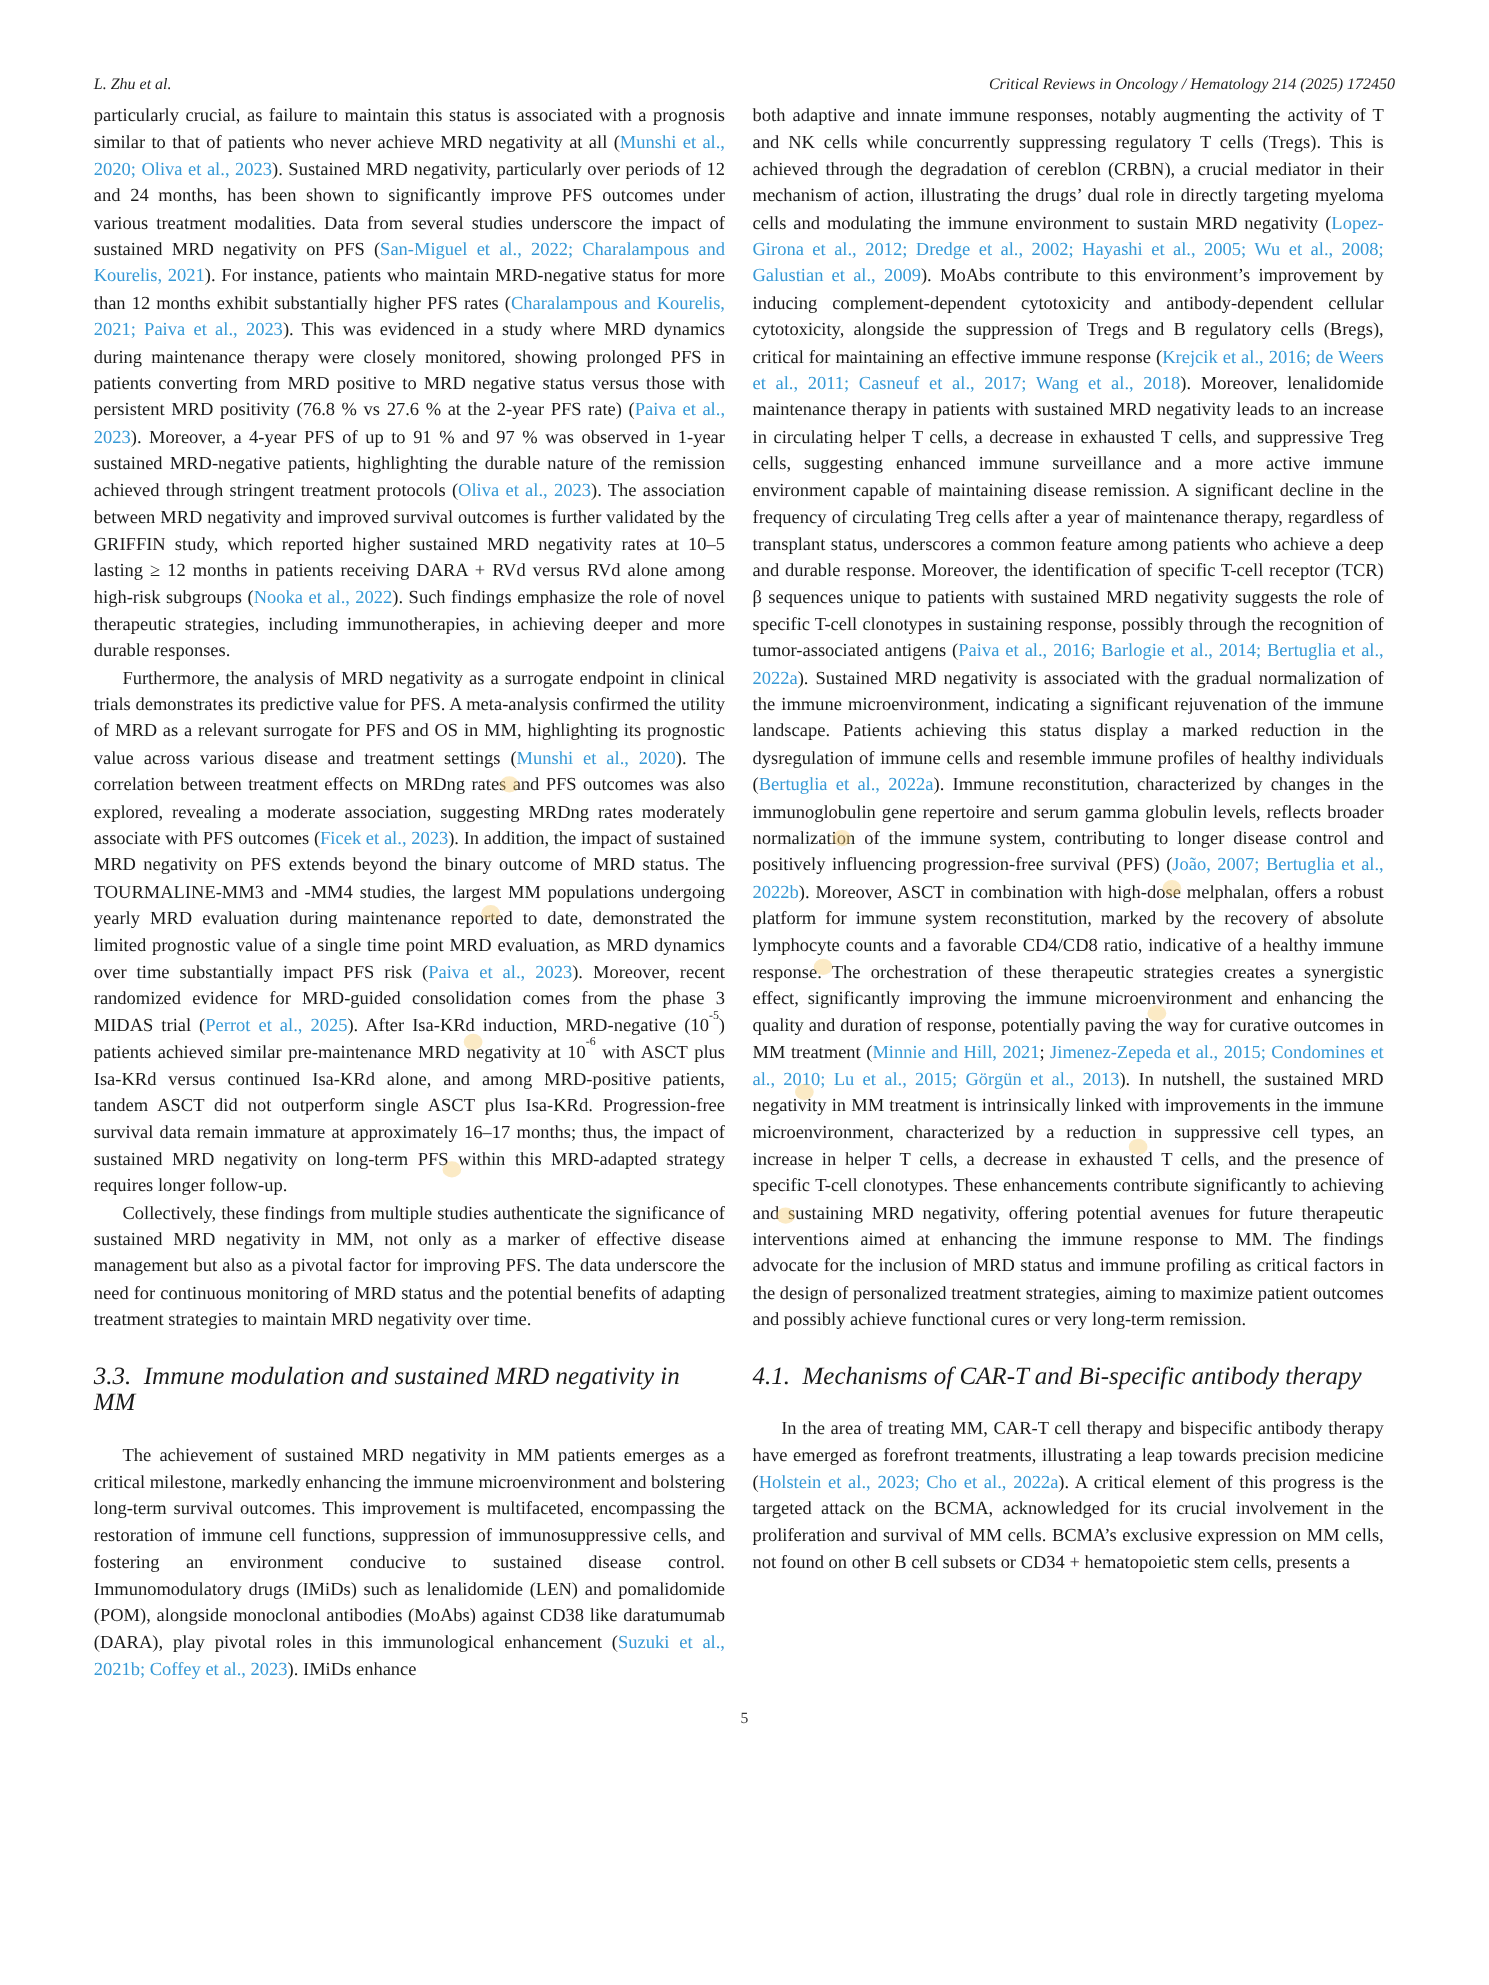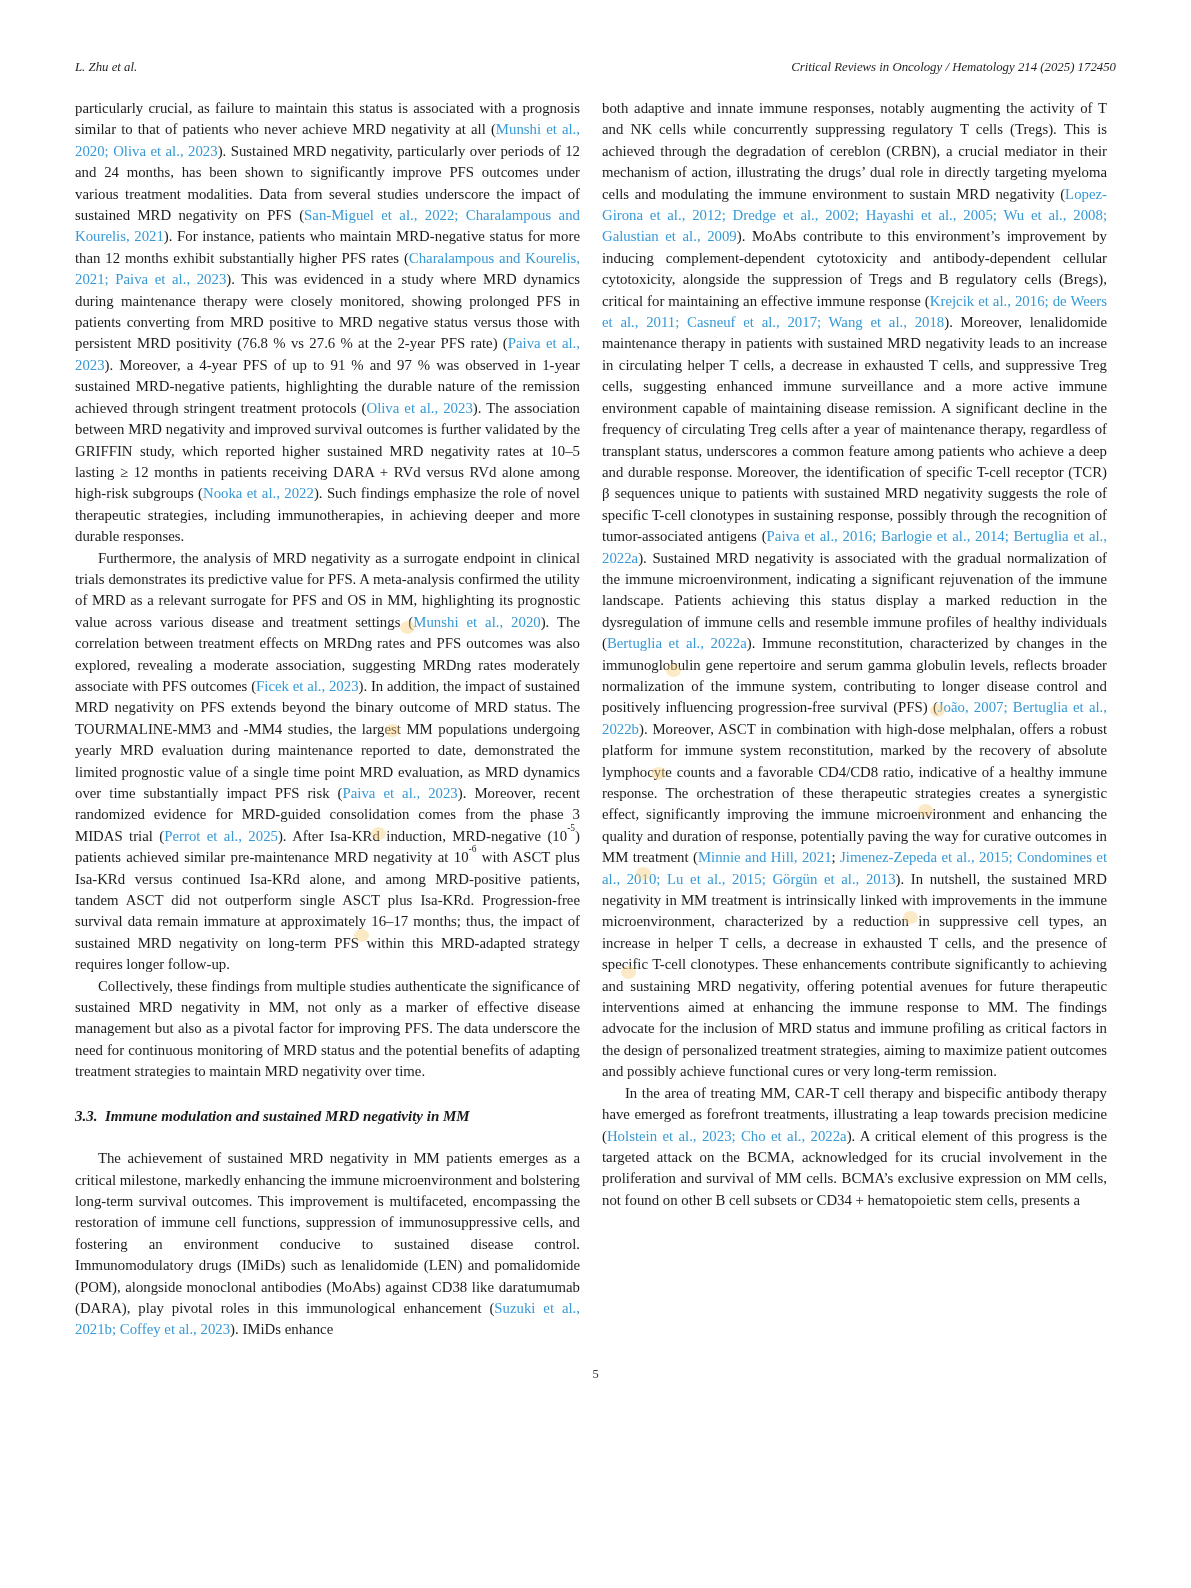--- a/index.html
+++ b/index.html
@@ -10,32 +10,32 @@
     box-sizing:border-box;
     padding:60px 75px 0 75px;
     font-family:"Liberation Serif","DejaVu Serif",serif;
     color:#1b1b1b;
     overflow:hidden;
   }
   .hdr{
     display:flex;justify-content:space-between;align-items:baseline;
     font-style:italic;font-size:12.8px;color:#1f1f1f;
   }
-  .columns{display:flex;gap:22px;margin-top:23px;}
+  .columns{display:flex;gap:22px;margin-top:8px;}
   .col{
     width:505px;
     font-size:14.8px;line-height:21.4px;
     text-align:justify;
     hyphens:auto;-webkit-hyphens:auto;
   }
   .para{margin:0;}
   .para.indent{text-indent:1.55em;}
   .cite{color:var(--link,#3699d6);}
   .sec-i{
-    font-style:italic;font-weight:bold;font-size:15px;
+    font-style:italic;font-weight:normal;font-size:20px;
     margin:23px 0 21px;text-align:left;text-indent:0;
   }
   .sec-b{
     font-weight:bold;font-size:15.2px;
     margin:22px 0 18px;text-align:left;text-indent:0;
   }
   sup.exp{font-size:9.5px;line-height:0;position:relative;top:-0.45em;}
   .ftr{
     position:absolute;left:0;bottom:58px;width:100%;
     text-align:center;font-size:12.5px;color:#333;
@@ -58,20 +58,21 @@
   <main class="columns">
     <div class="col" id="col-left">
         <p class="para">particularly crucial, as failure to maintain this status is associated with a prognosis similar to that of patients who never achieve MRD negativity at all (<span class="cite">Munshi et al., 2020; Oliva et al., 2023</span>). Sustained MRD negativity, particularly over periods of 12 and 24 months, has been shown to significantly improve PFS outcomes under various treatment modalities. Data from several studies underscore the impact of sustained MRD negativity on PFS (<span class="cite">San-Miguel et al., 2022; Charalampous and Kourelis, 2021</span>). For instance, patients who maintain MRD-negative status for more than 12 months exhibit substantially higher PFS rates (<span class="cite">Charalampous and Kourelis, 2021; Paiva et al., 2023</span>). This was evidenced in a study where MRD dynamics during maintenance therapy were closely monitored, showing prolonged PFS in patients converting from MRD positive to MRD negative status versus those with persistent MRD positivity (76.8 % vs 27.6 % at the 2-year PFS rate) (<span class="cite">Paiva et al., 2023</span>). Moreover, a 4-year PFS of up to 91 % and 97 % was observed in 1-year sustained MRD-negative patients, highlighting the durable nature of the remission achieved through stringent treatment protocols (<span class="cite">Oliva et al., 2023</span>). The association between MRD negativity and improved survival outcomes is further validated by the GRIFFIN study, which reported higher sustained MRD negativity rates at 10–5 lasting ≥ 12 months in patients receiving DARA + RVd versus RVd alone among high-risk subgroups (<span class="cite">Nooka et al., 2022</span>). Such findings emphasize the role of novel therapeutic strategies, including immunotherapies, in achieving deeper and more durable responses.</p>
         <p class="para indent">Furthermore, the analysis of MRD negativity as a surrogate endpoint in clinical trials demonstrates its predictive value for PFS. A meta-analysis confirmed the utility of MRD as a relevant surrogate for PFS and OS in MM, highlighting its prognostic value across various disease and treatment settings (<span class="cite">Munshi et al., 2020</span>). The correlation between treatment effects on MRDng rates and PFS outcomes was also explored, revealing a moderate association, suggesting MRDng rates moderately associate with PFS outcomes (<span class="cite">Ficek et al., 2023</span>). In addition, the impact of sustained MRD negativity on PFS extends beyond the binary outcome of MRD status. The TOURMALINE-MM3 and -MM4 studies, the largest MM populations undergoing yearly MRD evaluation during maintenance reported to date, demonstrated the limited prognostic value of a single time point MRD evaluation, as MRD dynamics over time substantially impact PFS risk (<span class="cite">Paiva et al., 2023</span>). Moreover, recent randomized evidence for MRD-guided consolidation comes from the phase 3 MIDAS trial (<span class="cite">Perrot et al., 2025</span>). After Isa-KRd induction, MRD-negative (10<sup class="exp">-5</sup>) patients achieved similar pre-maintenance MRD negativity at 10<sup class="exp">-6</sup> with ASCT plus Isa-KRd versus continued Isa-KRd alone, and among MRD-positive patients, tandem ASCT did not outperform single ASCT plus Isa-KRd. Progression-free survival data remain immature at approximately 16–17 months; thus, the impact of sustained MRD negativity on long-term PFS within this MRD-adapted strategy requires longer follow-up.</p>
         <p class="para indent">Collectively, these findings from multiple studies authenticate the significance of sustained MRD negativity in MM, not only as a marker of effective disease management but also as a pivotal factor for improving PFS. The data underscore the need for continuous monitoring of MRD status and the potential benefits of adapting treatment strategies to maintain MRD negativity over time.</p>
         <div class="sec-i">3.3. Immune modulation and sustained MRD negativity in MM</div>
         <p class="para indent">The achievement of sustained MRD negativity in MM patients emerges as a critical milestone, markedly enhancing the immune microenvironment and bolstering long-term survival outcomes. This improvement is multifaceted, encompassing the restoration of immune cell functions, suppression of immunosuppressive cells, and fostering an environment conducive to sustained disease control. Immunomodulatory drugs (IMiDs) such as lenalidomide (LEN) and pomalidomide (POM), alongside monoclonal antibodies (MoAbs) against CD38 like daratumumab (DARA), play pivotal roles in this immunological enhancement (<span class="cite">Suzuki et al., 2021b; Coffey et al., 2023</span>). IMiDs enhance</p>
       </div>
     <div class="col" id="col-right">
         <p class="para">both adaptive and innate immune responses, notably augmenting the activity of T and NK cells while concurrently suppressing regulatory T cells (Tregs). This is achieved through the degradation of cereblon (CRBN), a crucial mediator in their mechanism of action, illustrating the drugs’ dual role in directly targeting myeloma cells and modulating the immune environment to sustain MRD negativity (<span class="cite">Lopez-Girona et al., 2012; Dredge et al., 2002; Hayashi et al., 2005; Wu et al., 2008; Galustian et al., 2009</span>). MoAbs contribute to this environment’s improvement by inducing complement-dependent cytotoxicity and antibody-dependent cellular cytotoxicity, alongside the suppression of Tregs and B regulatory cells (Bregs), critical for maintaining an effective immune response (<span class="cite">Krejcik et al., 2016; de Weers et al., 2011; Casneuf et al., 2017; Wang et al., 2018</span>). Moreover, lenalidomide maintenance therapy in patients with sustained MRD negativity leads to an increase in circulating helper T cells, a decrease in exhausted T cells, and suppressive Treg cells, suggesting enhanced immune surveillance and a more active immune environment capable of maintaining disease remission. A significant decline in the frequency of circulating Treg cells after a year of maintenance therapy, regardless of transplant status, underscores a common feature among patients who achieve a deep and durable response. Moreover, the identification of specific T-cell receptor (TCR) β sequences unique to patients with sustained MRD negativity suggests the role of specific T-cell clonotypes in sustaining response, possibly through the recognition of tumor-associated antigens (<span class="cite">Paiva et al., 2016; Barlogie et al., 2014; Bertuglia et al., 2022a</span>). Sustained MRD negativity is associated with the gradual normalization of the immune microenvironment, indicating a significant rejuvenation of the immune landscape. Patients achieving this status display a marked reduction in the dysregulation of immune cells and resemble immune profiles of healthy individuals (<span class="cite">Bertuglia et al., 2022a</span>). Immune reconstitution, characterized by changes in the immunoglobulin gene repertoire and serum gamma globulin levels, reflects broader normalization of the immune system, contributing to longer disease control and positively influencing progression-free survival (PFS) (<span class="cite">João, 2007; Bertuglia et al., 2022b</span>). Moreover, ASCT in combination with high-dose melphalan, offers a robust platform for immune system reconstitution, marked by the recovery of absolute lymphocyte counts and a favorable CD4/CD8 ratio, indicative of a healthy immune response. The orchestration of these therapeutic strategies creates a synergistic effect, significantly improving the immune microenvironment and enhancing the quality and duration of response, potentially paving the way for curative outcomes in MM treatment (<span class="cite">Minnie and Hill, 2021</span>; <span class="cite">Jimenez-Zepeda et al., 2015; Condomines et al., 2010; Lu et al., 2015; Görgün et al., 2013</span>). In nutshell, the sustained MRD negativity in MM treatment is intrinsically linked with improvements in the immune microenvironment, characterized by a reduction in suppressive cell types, an increase in helper T cells, a decrease in exhausted T cells, and the presence of specific T-cell clonotypes. These enhancements contribute significantly to achieving and sustaining MRD negativity, offering potential avenues for future therapeutic interventions aimed at enhancing the immune response to MM. The findings advocate for the inclusion of MRD status and immune profiling as critical factors in the design of personalized treatment strategies, aiming to maximize patient outcomes and possibly achieve functional cures or very long-term remission.</p>
+        <div class="sec-i">4.1. Mechanisms of CAR-T and Bi-specific antibody therapy</div>
         <p class="para indent">In the area of treating MM, CAR-T cell therapy and bispecific antibody therapy have emerged as forefront treatments, illustrating a leap towards precision medicine (<span class="cite">Holstein et al., 2023; Cho et al., 2022a</span>). A critical element of this progress is the targeted attack on the BCMA, acknowledged for its crucial involvement in the proliferation and survival of MM cells. BCMA’s exclusive expression on MM cells, not found on other B cell subsets or CD34 + hematopoietic stem cells, presents a</p>
       </div>
   </main>
 
   <div id="marks">
       <div class="mark" style="left: 400px; top: 621px;"></div>
       <div class="mark" style="left: 385px; top: 724px;"></div>
       <div class="mark" style="left: 371px; top: 827px;"></div>
       <div class="mark" style="left: 354px; top: 929px;"></div>
       <div class="mark" style="left: 666px; top: 664px;"></div>

